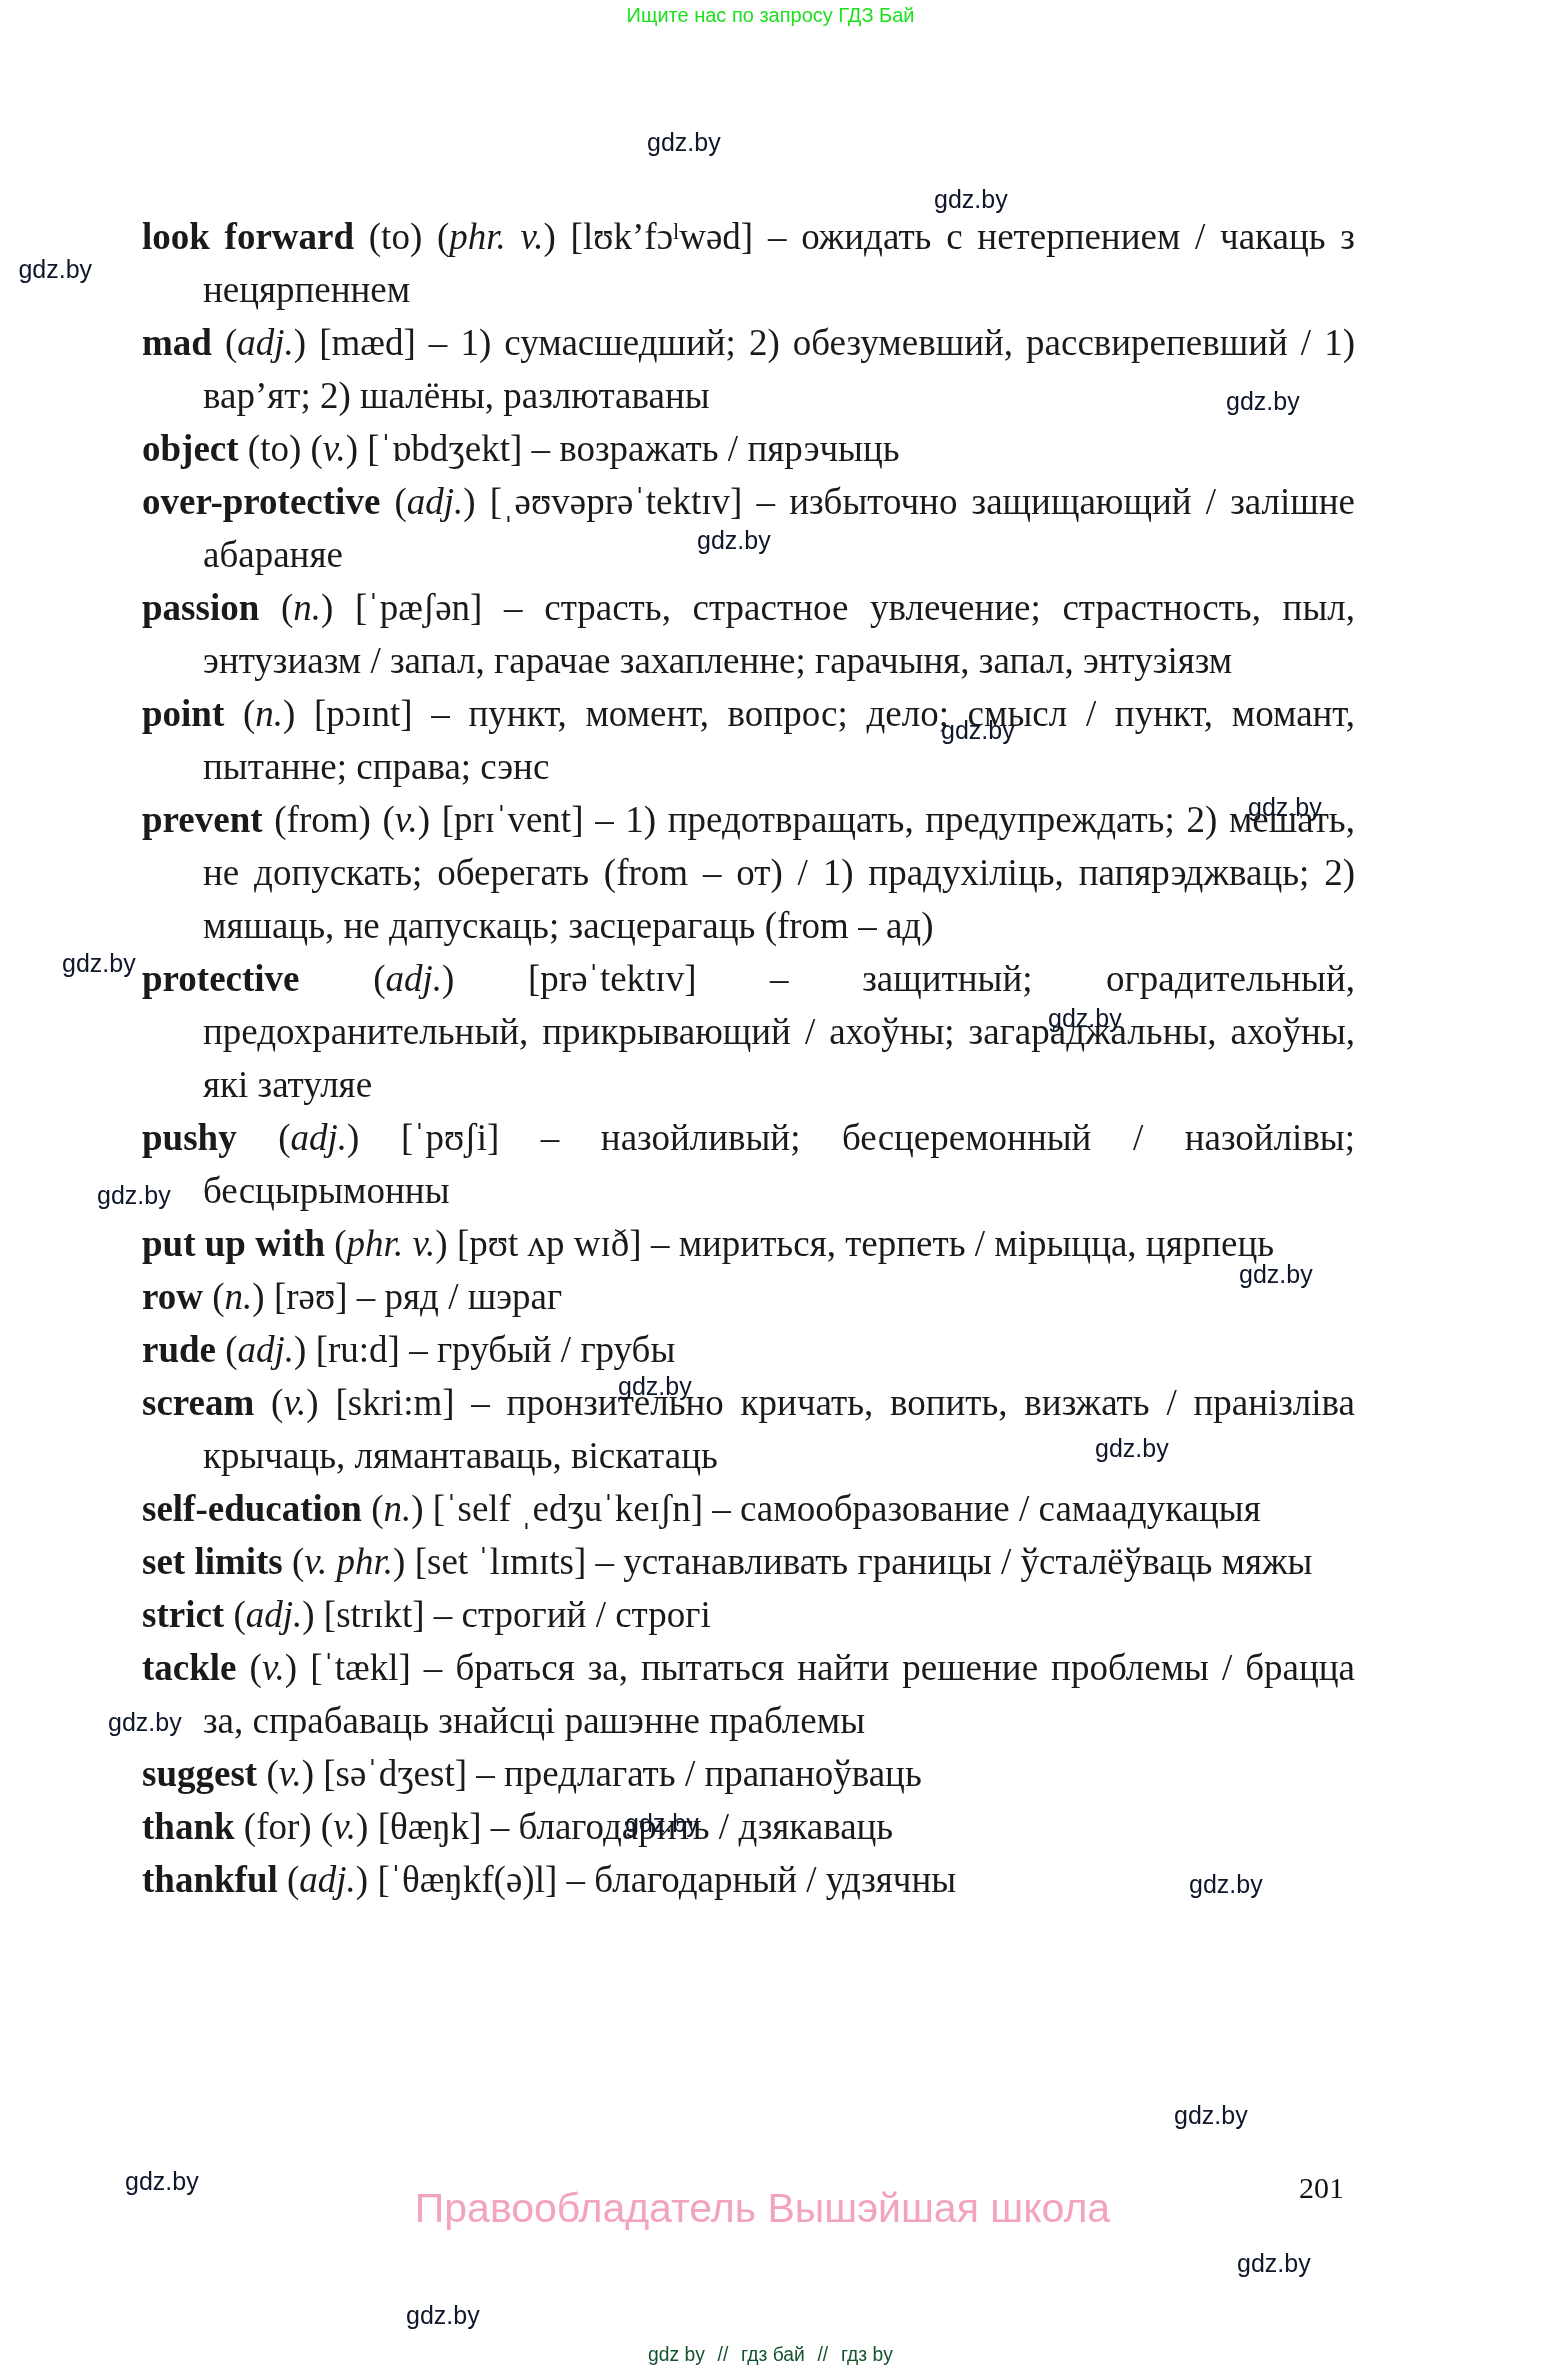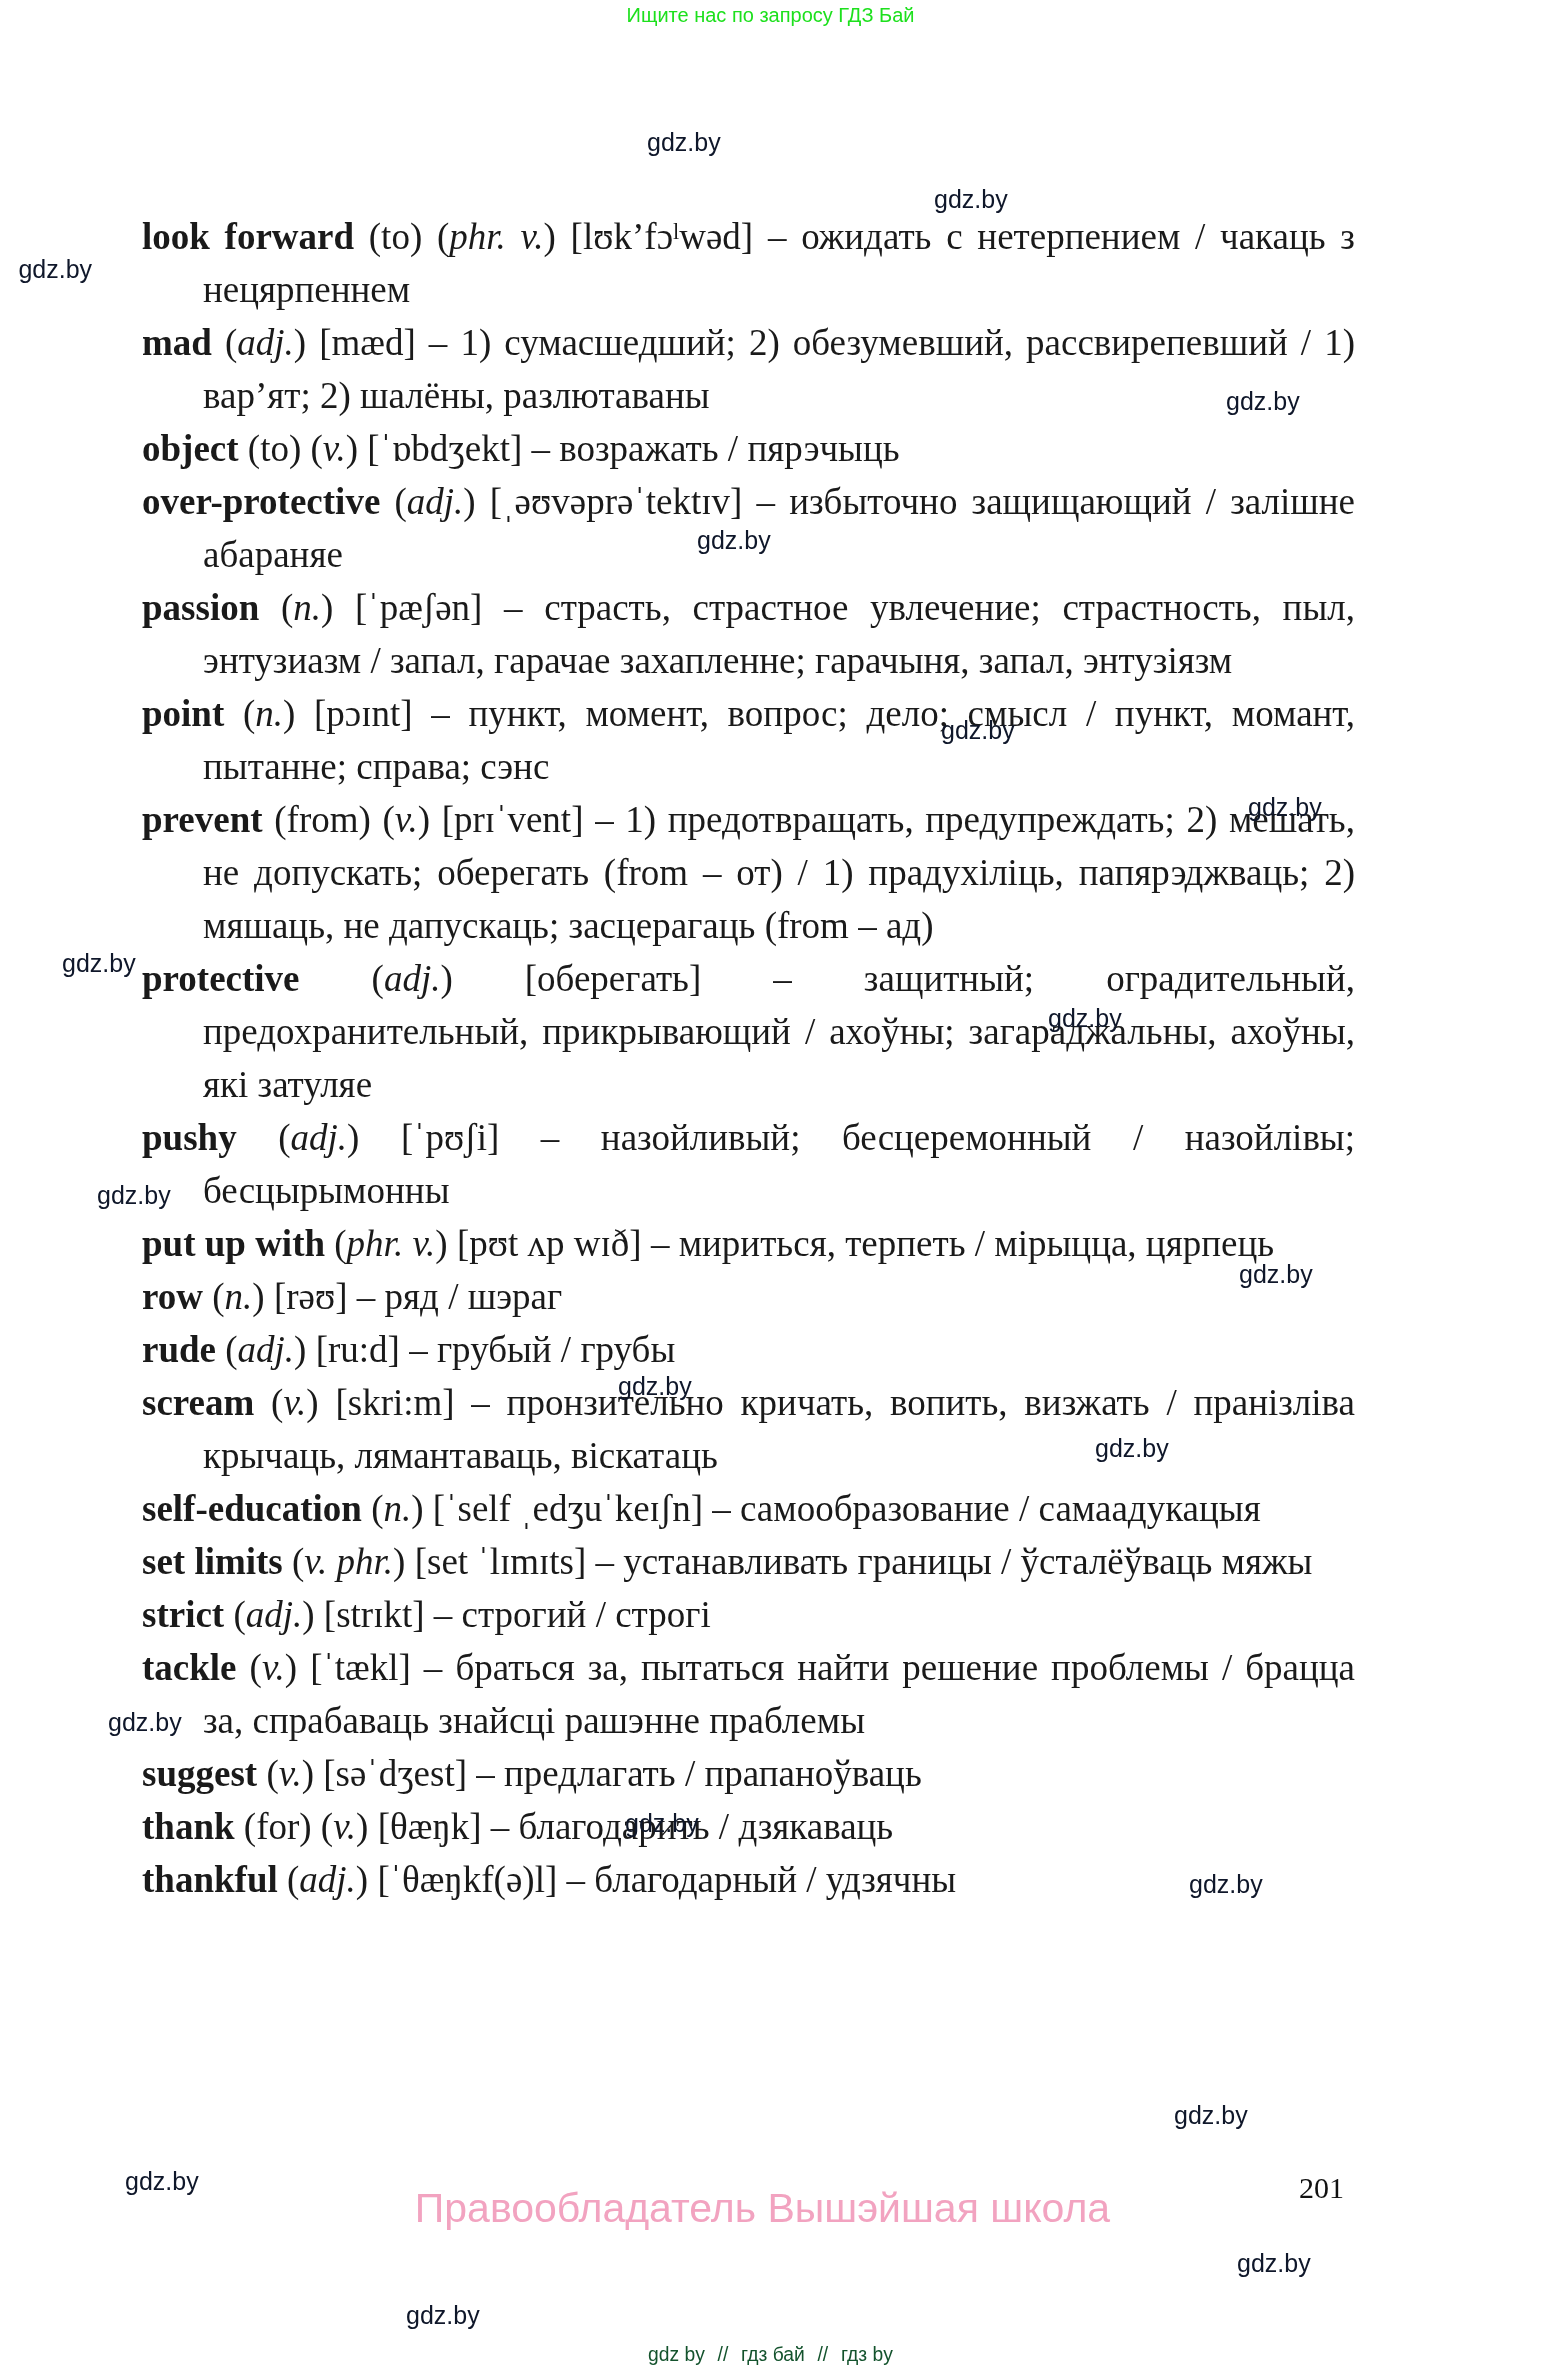--- a/index.html
+++ b/index.html
@@ -43,21 +43,21 @@
 <div class="top-banner">Ищите нас по запросу ГДЗ Бай</div>
 
 <div class="glossary">
   <div class="entry"><span class="headword">look forward</span><span> (to) (</span><span class="pos">phr. v.</span><span>)</span><span> [lʊk’fɔˡwəd]</span><span> – ожидать с нетерпением / чакаць з нецярпеннем</span></div>
   <div class="entry"><span class="headword">mad</span><span> (</span><span class="pos">adj.</span><span>)</span><span> [mæd]</span><span> – 1) сумасшедший; 2) обезумевший, рассвирепевший / 1) вар’ят; 2) шалёны, разлютаваны</span></div>
   <div class="entry"><span class="headword">object</span><span> (to) (</span><span class="pos">v.</span><span>)</span><span> [ˈɒbdʒekt]</span><span> – возражать / пярэчыць</span></div>
   <div class="entry"><span class="headword">over-protective</span><span> (</span><span class="pos">adj.</span><span>)</span><span> [ˌəʊvəprəˈtektɪv]</span><span> – избыточно защищающий / залішне абараняе</span></div>
   <div class="entry"><span class="headword">passion</span><span> (</span><span class="pos">n.</span><span>)</span><span> [ˈpæʃən]</span><span> – страсть, страстное увлечение; страстность, пыл, энтузиазм / запал, гарачае захапленне; гарачыня, запал, энтузіязм</span></div>
   <div class="entry"><span class="headword">point</span><span> (</span><span class="pos">n.</span><span>)</span><span> [pɔɪnt]</span><span> – пункт, момент, вопрос; дело; смысл / пункт, момант, пытанне; справа; сэнс</span></div>
   <div class="entry"><span class="headword">prevent</span><span> (from) (</span><span class="pos">v.</span><span>)</span><span> [prɪˈvent]</span><span> – 1) предотвращать, предупреждать; 2) мешать, не допускать; оберегать (from – от) / 1) прадухіліць, папярэджваць; 2) мяшаць, не дапускаць; засцерагаць (from – ад)</span></div>
-  <div class="entry"><span class="headword">protective</span><span> (</span><span class="pos">adj.</span><span>)</span><span> [оберегать]</span><span> – защитный; оградительный, предохранительный, прикрывающий / ахоўны; загараджальны, ахоўны, які затуляе</span></div>
+  <div class="entry"><span class="headword">protective</span><span> (</span><span class="pos">adj.</span><span>)</span><span> [prəˈtektɪv]</span><span> – защитный; оградительный, предохранительный, прикрывающий / ахоўны; загараджальны, ахоўны, які затуляе</span></div>
   <div class="entry"><span class="headword">pushy</span><span> (</span><span class="pos">adj.</span><span>)</span><span> [ˈpʊʃi]</span><span> – назойливый; бесцеремонный / назойлівы; бесцырымонны</span></div>
   <div class="entry"><span class="headword">put up with</span><span> (</span><span class="pos">phr. v.</span><span>)</span><span> [pʊt ʌp wɪð]</span><span> – мириться, терпеть / мірыцца, цярпець</span></div>
   <div class="entry"><span class="headword">row</span><span> (</span><span class="pos">n.</span><span>)</span><span> [rəʊ]</span><span> – ряд / шэраг</span></div>
   <div class="entry"><span class="headword">rude</span><span> (</span><span class="pos">adj.</span><span>)</span><span> [ru:d]</span><span> – грубый / грубы</span></div>
   <div class="entry"><span class="headword">scream</span><span> (</span><span class="pos">v.</span><span>)</span><span> [skri:m]</span><span> – пронзительно кричать, вопить, визжать / пранізліва крычаць, лямантаваць, віскатаць</span></div>
   <div class="entry"><span class="headword">self-education</span><span> (</span><span class="pos">n.</span><span>)</span><span> [ˈself ˌedʒuˈkeɪʃn]</span><span> – самообразование / самаадукацыя</span></div>
   <div class="entry"><span class="headword">set limits</span><span> (</span><span class="pos">v. phr.</span><span>)</span><span> [set ˈlɪmɪts]</span><span> – устанавливать границы / ўсталёўваць мяжы</span></div>
   <div class="entry"><span class="headword">strict</span><span> (</span><span class="pos">adj.</span><span>)</span><span> [strɪkt]</span><span> – строгий / строгі</span></div>
   <div class="entry"><span class="headword">tackle</span><span> (</span><span class="pos">v.</span><span>)</span><span> [ˈtækl]</span><span> – браться за, пытаться найти решение проблемы / брацца за, спрабаваць знайсці рашэнне праблемы</span></div>
   <div class="entry"><span class="headword">suggest</span><span> (</span><span class="pos">v.</span><span>)</span><span> [səˈdʒest]</span><span> – предлагать / прапаноўваць</span></div>

